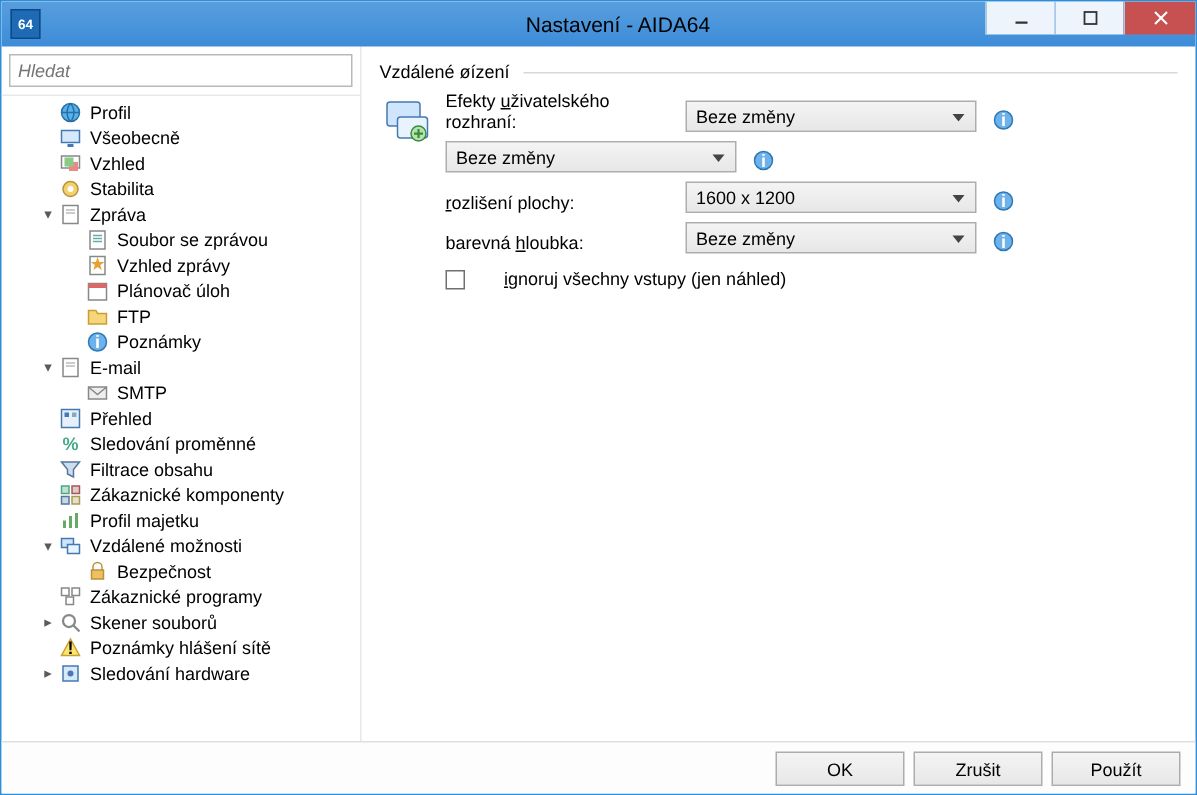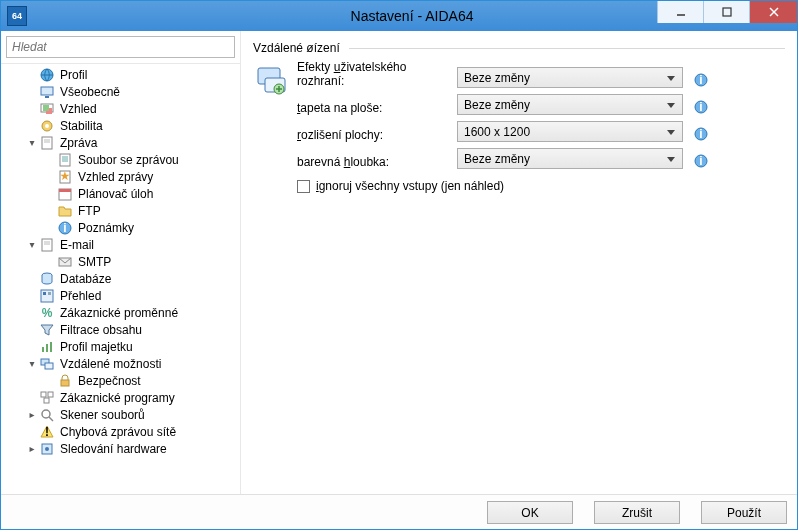--- a/index.html
+++ b/index.html
@@ -24,26 +24,26 @@
 .indent1 { padding-left: 20px; }
 .indent2 { padding-left: 38px; }
 .main { flex: 1; display: flex; flex-direction: column; padding: 10px 12px 0 12px; }
 .group-title { color: #000; margin-bottom: 6px; position: relative; }
 .group-title::after { content: ""; position: absolute; left: 96px; right: 0; top: 50%; border-top: 1px solid #d8d8d8; }
 .form { display: flex; }
 .form-icon { width: 32px; height: 32px; margin: 4px 10px 0 2px; }
 .rows { flex: 1; }
 .row { display: flex; align-items: flex-end; height: 27px; }
 .row .lbl { width: 160px; }
-.select { width: 226px; height: 21px; background: linear-gradient(#f4f4f4,#e7e7e7); border: 1px solid #adadad; display: flex; align-items: center; padding: 0 6px; position: relative; }
+.select { width: 194px; height: 21px; background: linear-gradient(#f4f4f4,#e7e7e7); border: 1px solid #adadad; display: flex; align-items: center; padding: 0 6px; position: relative; }
 .select::after { content: ""; position: absolute; right: 7px; top: 8px; border-left: 4px solid transparent; border-right: 4px solid transparent; border-top: 5px solid #444; }
 .info-icon { width: 16px; height: 16px; margin-left: 10px; }
-.checkbox-row { display: flex; align-items: flex-end; margin-top: 10px; }
+.checkbox-row { display: flex; align-items: flex-end; margin-top: 10px; gap: 20px; }
 .checkbox { width: 13px; height: 13px; border: 1px solid #707070; background: #fff; margin-right: 6px; }
-.footer { height: 36px; border-top: 1px solid #e0e0e0; display: flex; align-items: center; justify-content: flex-end; padding: 0 10px; gap: 21px; background: #fdfdfd; }
+.footer { height: 36px; border-top: 1px solid #e0e0e0; display: flex; align-items: center; justify-content: flex-end; padding: 0 10px; gap: 6px; background: #fdfdfd; }
 .btn { min-width: 86px; height: 23px; background: linear-gradient(#f4f4f4,#e7e7e7); border: 1px solid #adadad; display: flex; align-items: center; justify-content: center; }
 .underline { text-decoration: underline; }
 </style>
 </head>
 <body>
 
 <div class="titlebar">
   <div class="app-icon">64</div>
   <div class="title">Nastavení - AIDA64</div>
   <div class="winbtns">
@@ -192,54 +192,56 @@
               <rect x="2" y="4" width="12" height="8" fill="#eee" stroke="#888"></rect>
               <path d="M2 4l6 5 6-5" stroke="#888" fill="none"></path>
             </svg>
           </span>
           <span class="label">SMTP</span>
         </div>
         <div class="node indent1">
           <span class="toggle empty"></span>
           <span class="icon">
             <svg width="16" height="16" viewBox="0 0 16 16">
-              <ellipse cx="8" cy="4" rx="5" ry="2" fill="#cde5f8" stroke="#4479b3"></ellipse>
-              <path d="M3 4v7c0 1 2 2 5 2s5-1 5-2V4" fill="#cde5f8" stroke="#4479b3"></path>
-            </svg>
-          </span>
-          <span class="label">Databáze</span>
-        </div>
-        <div class="node indent1">
-          <span class="toggle empty"></span>
-          <span class="icon">
-            <svg width="16" height="16" viewBox="0 0 16 16">
               <rect x="2" y="2" width="12" height="12" fill="#e6f0fa" stroke="#4479b3"></rect>
               <rect x="4" y="4" width="3" height="3" fill="#4479b3"></rect>
               <rect x="9" y="4" width="3" height="3" fill="#8ab"></rect>
             </svg>
           </span>
           <span class="label">Přehled</span>
         </div>
         <div class="node indent1">
           <span class="toggle empty"></span>
           <span class="icon">
             <svg width="16" height="16" viewBox="0 0 16 16">
               <text x="8" y="12" font-size="12" text-anchor="middle" fill="#4a8" font-weight="bold">%</text>
             </svg>
           </span>
-          <span class="label">Zákaznické proměnné</span>
+          <span class="label">Sledování proměnné</span>
         </div>
         <div class="node indent1">
           <span class="toggle empty"></span>
           <span class="icon">
             <svg width="16" height="16" viewBox="0 0 16 16">
               <path d="M2 3h12l-4 5v5l-4-2V8z" fill="#cde" stroke="#579"></path>
             </svg>
           </span>
           <span class="label">Filtrace obsahu</span>
+        </div>
+        <div class="node indent1">
+          <span class="toggle empty"></span>
+          <span class="icon">
+            <svg width="16" height="16" viewBox="0 0 16 16">
+              <rect x="2" y="2" width="5" height="5" fill="#c8e0c8" stroke="#4a8"></rect>
+              <rect x="9" y="2" width="5" height="5" fill="#e0c8c8" stroke="#a55"></rect>
+              <rect x="2" y="9" width="5" height="5" fill="#c8d8e8" stroke="#579"></rect>
+              <rect x="9" y="9" width="5" height="5" fill="#e8e0c8" stroke="#a95"></rect>
+            </svg>
+          </span>
+          <span class="label">Zákaznické komponenty</span>
         </div>
         <div class="node indent1">
           <span class="toggle empty"></span>
           <span class="icon">
             <svg width="16" height="16" viewBox="0 0 16 16">
               <rect x="3" y="8" width="2" height="5" fill="#6a6"></rect>
               <rect x="7" y="5" width="2" height="8" fill="#6a6"></rect>
               <rect x="11" y="3" width="2" height="10" fill="#6a6"></rect>
             </svg>
           </span>
@@ -287,21 +289,21 @@
           <span class="label">Skener souborů</span>
         </div>
         <div class="node indent1">
           <span class="toggle empty"></span>
           <span class="icon">
             <svg width="16" height="16" viewBox="0 0 16 16">
               <path d="M8 2l6 11H2z" fill="#fce46e" stroke="#c9a030"></path>
               <text x="8" y="12" font-size="9" text-anchor="middle" fill="#000" font-weight="bold">!</text>
             </svg>
           </span>
-          <span class="label">Chybová zprávou sítě</span>
+          <span class="label">Poznámky hlášení sítě</span>
         </div>
         <div class="node indent1">
           <span class="toggle ">▸</span>
           <span class="icon">
             <svg width="16" height="16" viewBox="0 0 16 16">
               <rect x="3" y="3" width="10" height="10" fill="#d6e9fa" stroke="#4479b3"></rect>
               <circle cx="8" cy="8" r="2" fill="#4479b3"></circle>
             </svg>
           </span>
           <span class="label">Sledování hardware</span>
@@ -325,21 +327,20 @@
             <span class="lbl">Efekty <span class="underline">u</span>živatelského rozhraní:</span>
             <div class="select">
               <span>Beze změny</span>
             </div>
             <span class="info-icon"><svg width="16" height="16" viewBox="0 0 16 16">
                 <circle cx="8" cy="8" r="6" fill="#6db2ea" stroke="#2e78b6"></circle>
                 <text x="8" y="12" font-size="10" text-anchor="middle" fill="#fff" font-weight="bold">i</text>
               </svg></span>
           </div>
           <div class="row">
-            <span class="lbl"><span class="underline">t</span>apeta na ploše:</span>
             <div class="select">
               <span>Beze změny</span>
             </div>
             <span class="info-icon"><svg width="16" height="16" viewBox="0 0 16 16">
                 <circle cx="8" cy="8" r="6" fill="#6db2ea" stroke="#2e78b6"></circle>
                 <text x="8" y="12" font-size="10" text-anchor="middle" fill="#fff" font-weight="bold">i</text>
               </svg></span>
           </div>
           <div class="row">
             <span class="lbl"><span class="underline">r</span>ozlišení plochy:</span>

